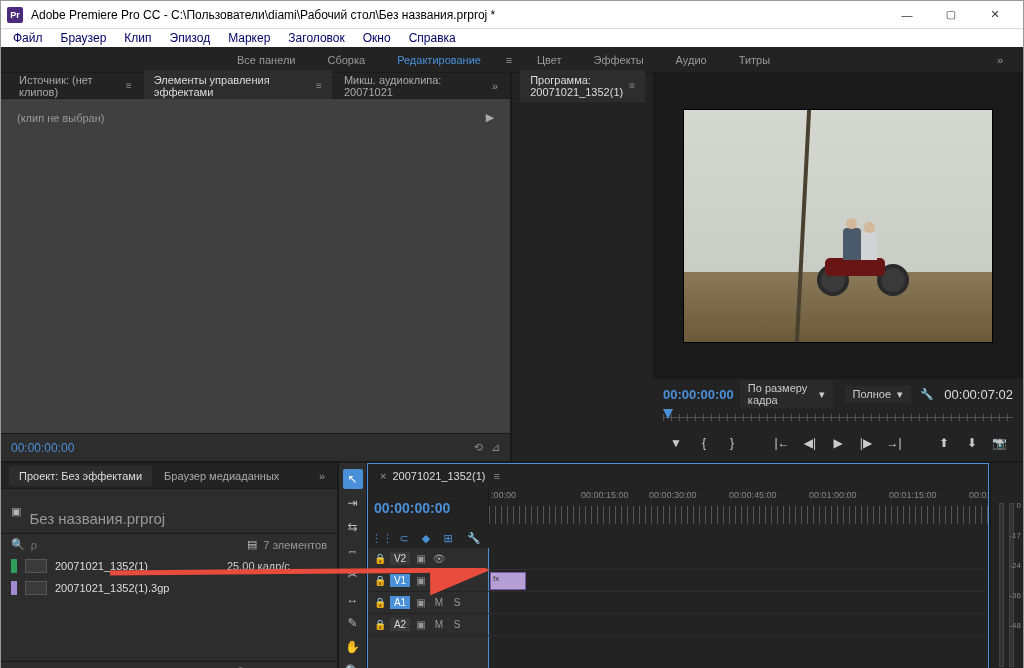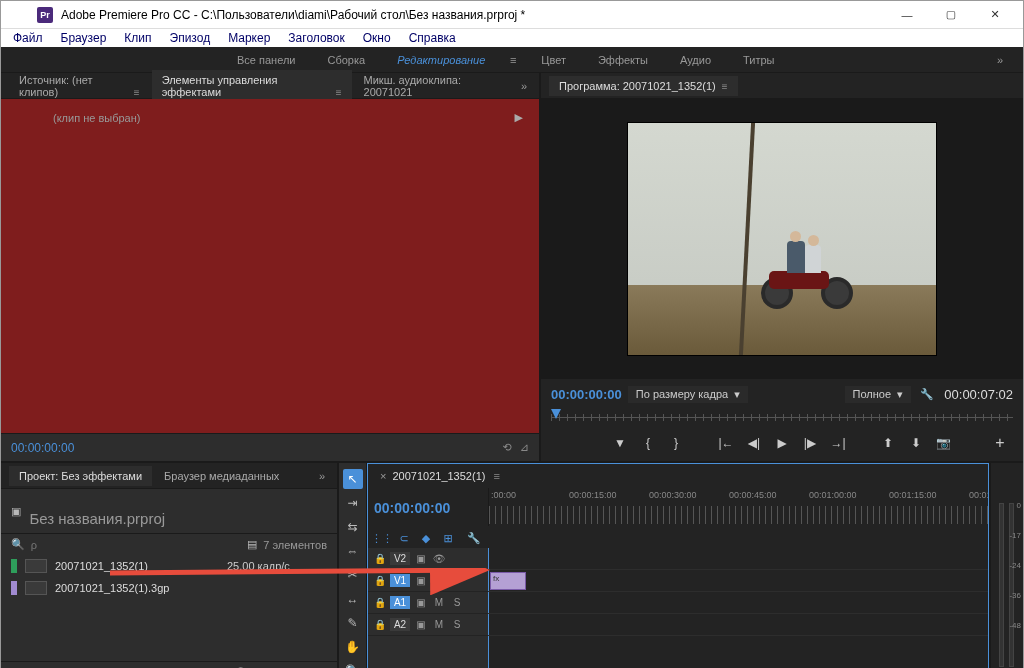--- a/index.html
+++ b/index.html
@@ -1,38 +1,38 @@
 <!DOCTYPE html>
 <html><head>
 <meta charset="utf-8">
 <style>
 * { margin:0; padding:0; box-sizing:border-box; font-family:"Segoe UI",Arial,sans-serif; }
 body { width:1024px; height:668px; background:#fff; overflow:hidden; font-size:11px; color:#b8b8b8; }
 .win { width:1024px; height:668px; display:flex; flex-direction:column; border:1px solid #999; }
 .titlebar { height:28px; background:#fff; display:flex; align-items:center; padding:0 6px; border-bottom:1px solid #ddd; }
-.titlebar .icon { width:16px; height:16px; background:#4b2a7b; border-radius:2px; margin-right:8px; display:flex; align-items:center; justify-content:center; color:#fff; font-size:9px; font-weight:bold;margin-left:30px; }
+.titlebar .icon { width:16px; height:16px; background:#4b2a7b; border-radius:2px; margin-right:8px; display:flex; align-items:center; justify-content:center; color:#fff; font-size:9px; font-weight:bold; }
 .titlebar .title { flex:1; color:#000; font-size:12px; }
 .winbtn { width:44px; height:28px; display:flex; align-items:center; justify-content:center; color:#333; cursor:pointer; }
 .menubar { height:22px; background:#fff; display:flex; align-items:center; padding:0 4px; gap:2px; }
 .menubar .mi { padding:2px 8px; color:#006; cursor:pointer; font-size:12px; }
 .app { flex:1; background:#232323; display:flex; flex-direction:column; }
 .workspace-bar { height:26px; background:#232323; display:flex; align-items:center; padding-left:220px; gap:0; border-bottom:1px solid #1a1a1a; }
 .workspace-bar .ws { padding:4px 16px; color:#999; font-size:11px; cursor:pointer; }
-.workspace-bar .ws.active { color:#4a90d9;font-style:italic; }
+.workspace-bar .ws.active { color:#4a90d9; }
 .workspace-bar .wsmenu { width:24px; text-align:center; color:#999; cursor:pointer; }
 .workspace-bar .more { margin-left:auto; padding:0 20px; color:#999; cursor:pointer; }
 .top-panels { flex:0 0 390px; display:flex; border-bottom:2px solid #1a1a1a; }
 .left-top { width:540px; display:flex; flex-direction:column; border-right:2px solid #1a1a1a; }
-.right-top { flex:1; display:flex; flex-direction:column; position:relative; }
+.right-top { flex:1; display:flex; flex-direction:row; position:relative; }
 .tabrow { height:26px; background:#232323; display:flex; align-items:center; border-bottom:1px solid #1a1a1a; padding:0 8px; gap:2px; }
-.tab { padding:4px 10px; color:#aaa; font-size:11px; cursor:pointer; display:flex; align-items:flex-end; gap:6px; }
+.tab { padding:4px 10px; color:#aaa; font-size:11px; cursor:pointer; display:flex; align-items:center; gap:6px; }
 .tab.active { background:#2d2d2d; color:#ddd; }
 .tab .tmenu { color:#888; font-size:10px; }
 .tabrow .more { margin-left:auto; color:#999; padding:0 4px; cursor:pointer; }
-.panel-body { flex:1; background:#7f1d1d; position:relative;padding-left:36px; }
+.panel-body { flex:1; background:#404040; position:relative; }
 .noclip { padding:12px 16px; color:#999; font-size:11px; display:flex; justify-content:space-between; align-items:center; }
 .noclip .arrow { color:#aaa; }
 .src-footer { height:28px; background:#2d2d2d; display:flex; align-items:center; justify-content:space-between; padding:0 10px; border-top:1px solid #1a1a1a; }
 .src-footer .tc { color:#4a90d9; font-size:12px; }
 .src-footer .icons { color:#888; display:flex; gap:8px; }
 .program-body { flex:1; background:#1a1a1a; display:flex; flex-direction:column; }
 .monitor { flex:1; display:flex; align-items:center; justify-content:center; background:#1a1a1a; margin:8px; }
 .video { width:310px; height:234px; background:#000; border:1px solid #000; position:relative; overflow:hidden; }
 .video .sky { position:absolute; top:0; left:0; right:0; height:75%; background:linear-gradient(#d4d8d0,#c8ccc5); }
 .video .ground { position:absolute; bottom:0; left:0; right:0; height:30%; background:linear-gradient(#8a7a5a,#6a5a3a); }
@@ -307,21 +307,21 @@
           <span class="x">×</span>
           <span>20071021_1352(1)</span>
           <span class="tmenu">≡</span>
         </div>
         <div class="tl-head">
           <div class="tl-head-left">
             <span class="tc">00:00:00:00</span>
           </div>
           <div class="tl-ruler">
             <span class="tick" style="left:2px">:00:00</span>
-            <span class="tick" style="left:80px">00:00:15:00</span>
+            <span class="tick" style="left:92px">00:00:15:00</span>
             <span class="tick" style="left:160px">00:00:30:00</span>
             <span class="tick" style="left:240px">00:00:45:00</span>
             <span class="tick" style="left:320px">00:01:00:00</span>
             <span class="tick" style="left:400px">00:01:15:00</span>
             <span class="tick" style="left:480px">00:01:30:00</span>
 
             <div class="tline"></div>
           </div>
         </div>
         <div style="display:flex;height:20px">

